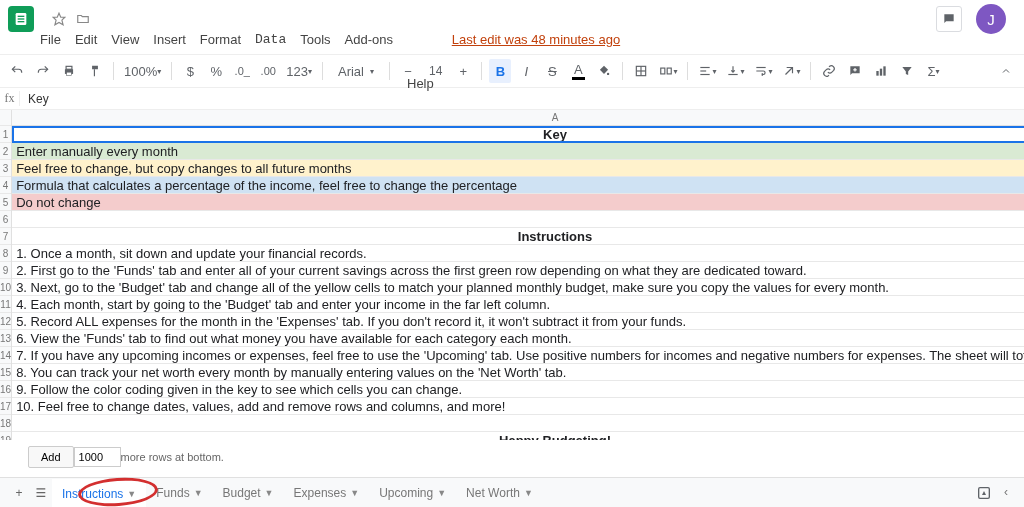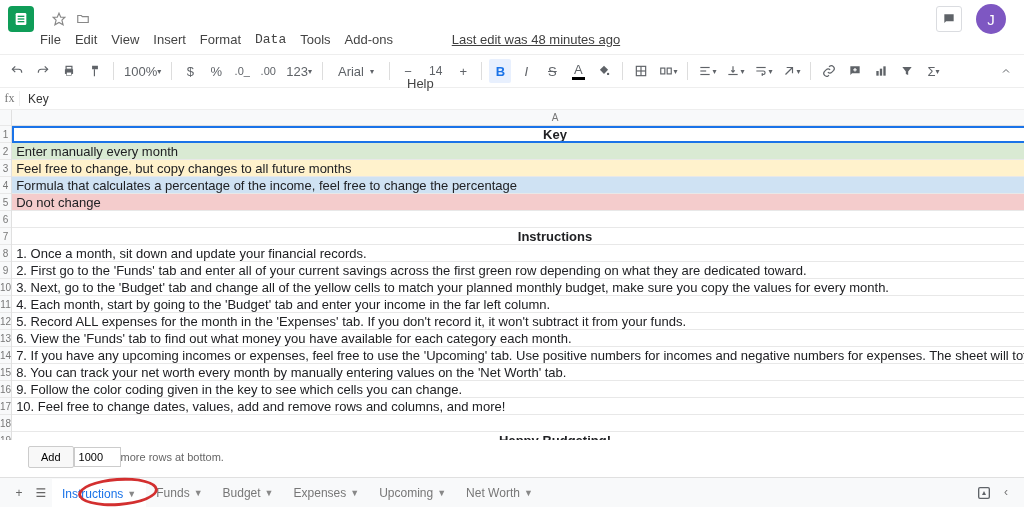--- a/index.html
+++ b/index.html
@@ -7,21 +7,21 @@
   .titlebar { display:flex; align-items:center; padding:6px 8px 0 8px; height:32px; }
   .app-logo { width:26px; height:26px; background:#0f9d58; border-radius:4px; display:flex; align-items:center; justify-content:center; margin-right:8px; }
   .app-logo svg { width:16px; height:16px; }
   .doc-title { font-size:17px; color:#444; padding:2px 4px; }
   .title-icons { display:flex; gap:10px; margin-left:10px; color:#888; }
   .title-right { margin-left:auto; display:flex; align-items:center; gap:14px; padding-right:10px; }
   .comment-btn { width:26px; height:26px; border:1px solid #dadce0; border-radius:3px; display:flex; align-items:center; justify-content:center; background:#fff; color:#555; }
   .share-btn { background:#2e7d32; color:#fff; font-size:13px; font-weight:500; padding:6px 14px; border-radius:4px; display:flex; align-items:center; gap:6px; cursor:pointer; }
   .avatar { width:30px; height:30px; border-radius:50%; background:#7e57c2; color:#fff; display:flex; align-items:center; justify-content:center; font-size:15px; }
   .menubar { display:flex; align-items:flex-start; padding:0 40px; height:22px; font-size:13px; color:#444; gap:14px; }
-  .menubar .edit-info { color:#404040; text-decoration:underline; margin-left:4px; }
+  .menubar .edit-info { color:#c2410c; text-decoration:underline; margin-left:4px; }
   .toolbar { display:flex; align-items:center; border-top:1px solid #eee; border-bottom:1px solid #eee; padding:3px 6px; height:34px; gap:4px; color:#5f6368; }
   .toolbar .tbtn { min-width:22px; height:24px; display:flex; align-items:center; justify-content:center; cursor:pointer; border-radius:2px; padding:0 3px; }
   .toolbar .sep { width:1px; height:18px; background:#ddd; margin:0 3px; }
   .toolbar .font-name { font-size:13px; padding:0 8px; }
   .toolbar .font-size { font-size:12px; padding:0 6px; }
   .toolbar .bold { font-weight:bold; color:#1a73e8; background:#e8f0fe; border-radius:2px; padding:2px 6px; }
   .toolbar .chev { margin-left:auto; padding-right:6px; }
   .fxbar { display:flex; align-items:center; border-bottom:1px solid #eee; height:22px; font-size:12px; color:#777; }
   .fxbar .fx { width:20px; text-align:center; font-family:serif; border-right:1px solid #eee; }
   .fxbar .fxval { padding-left:8px; color:#333; }

